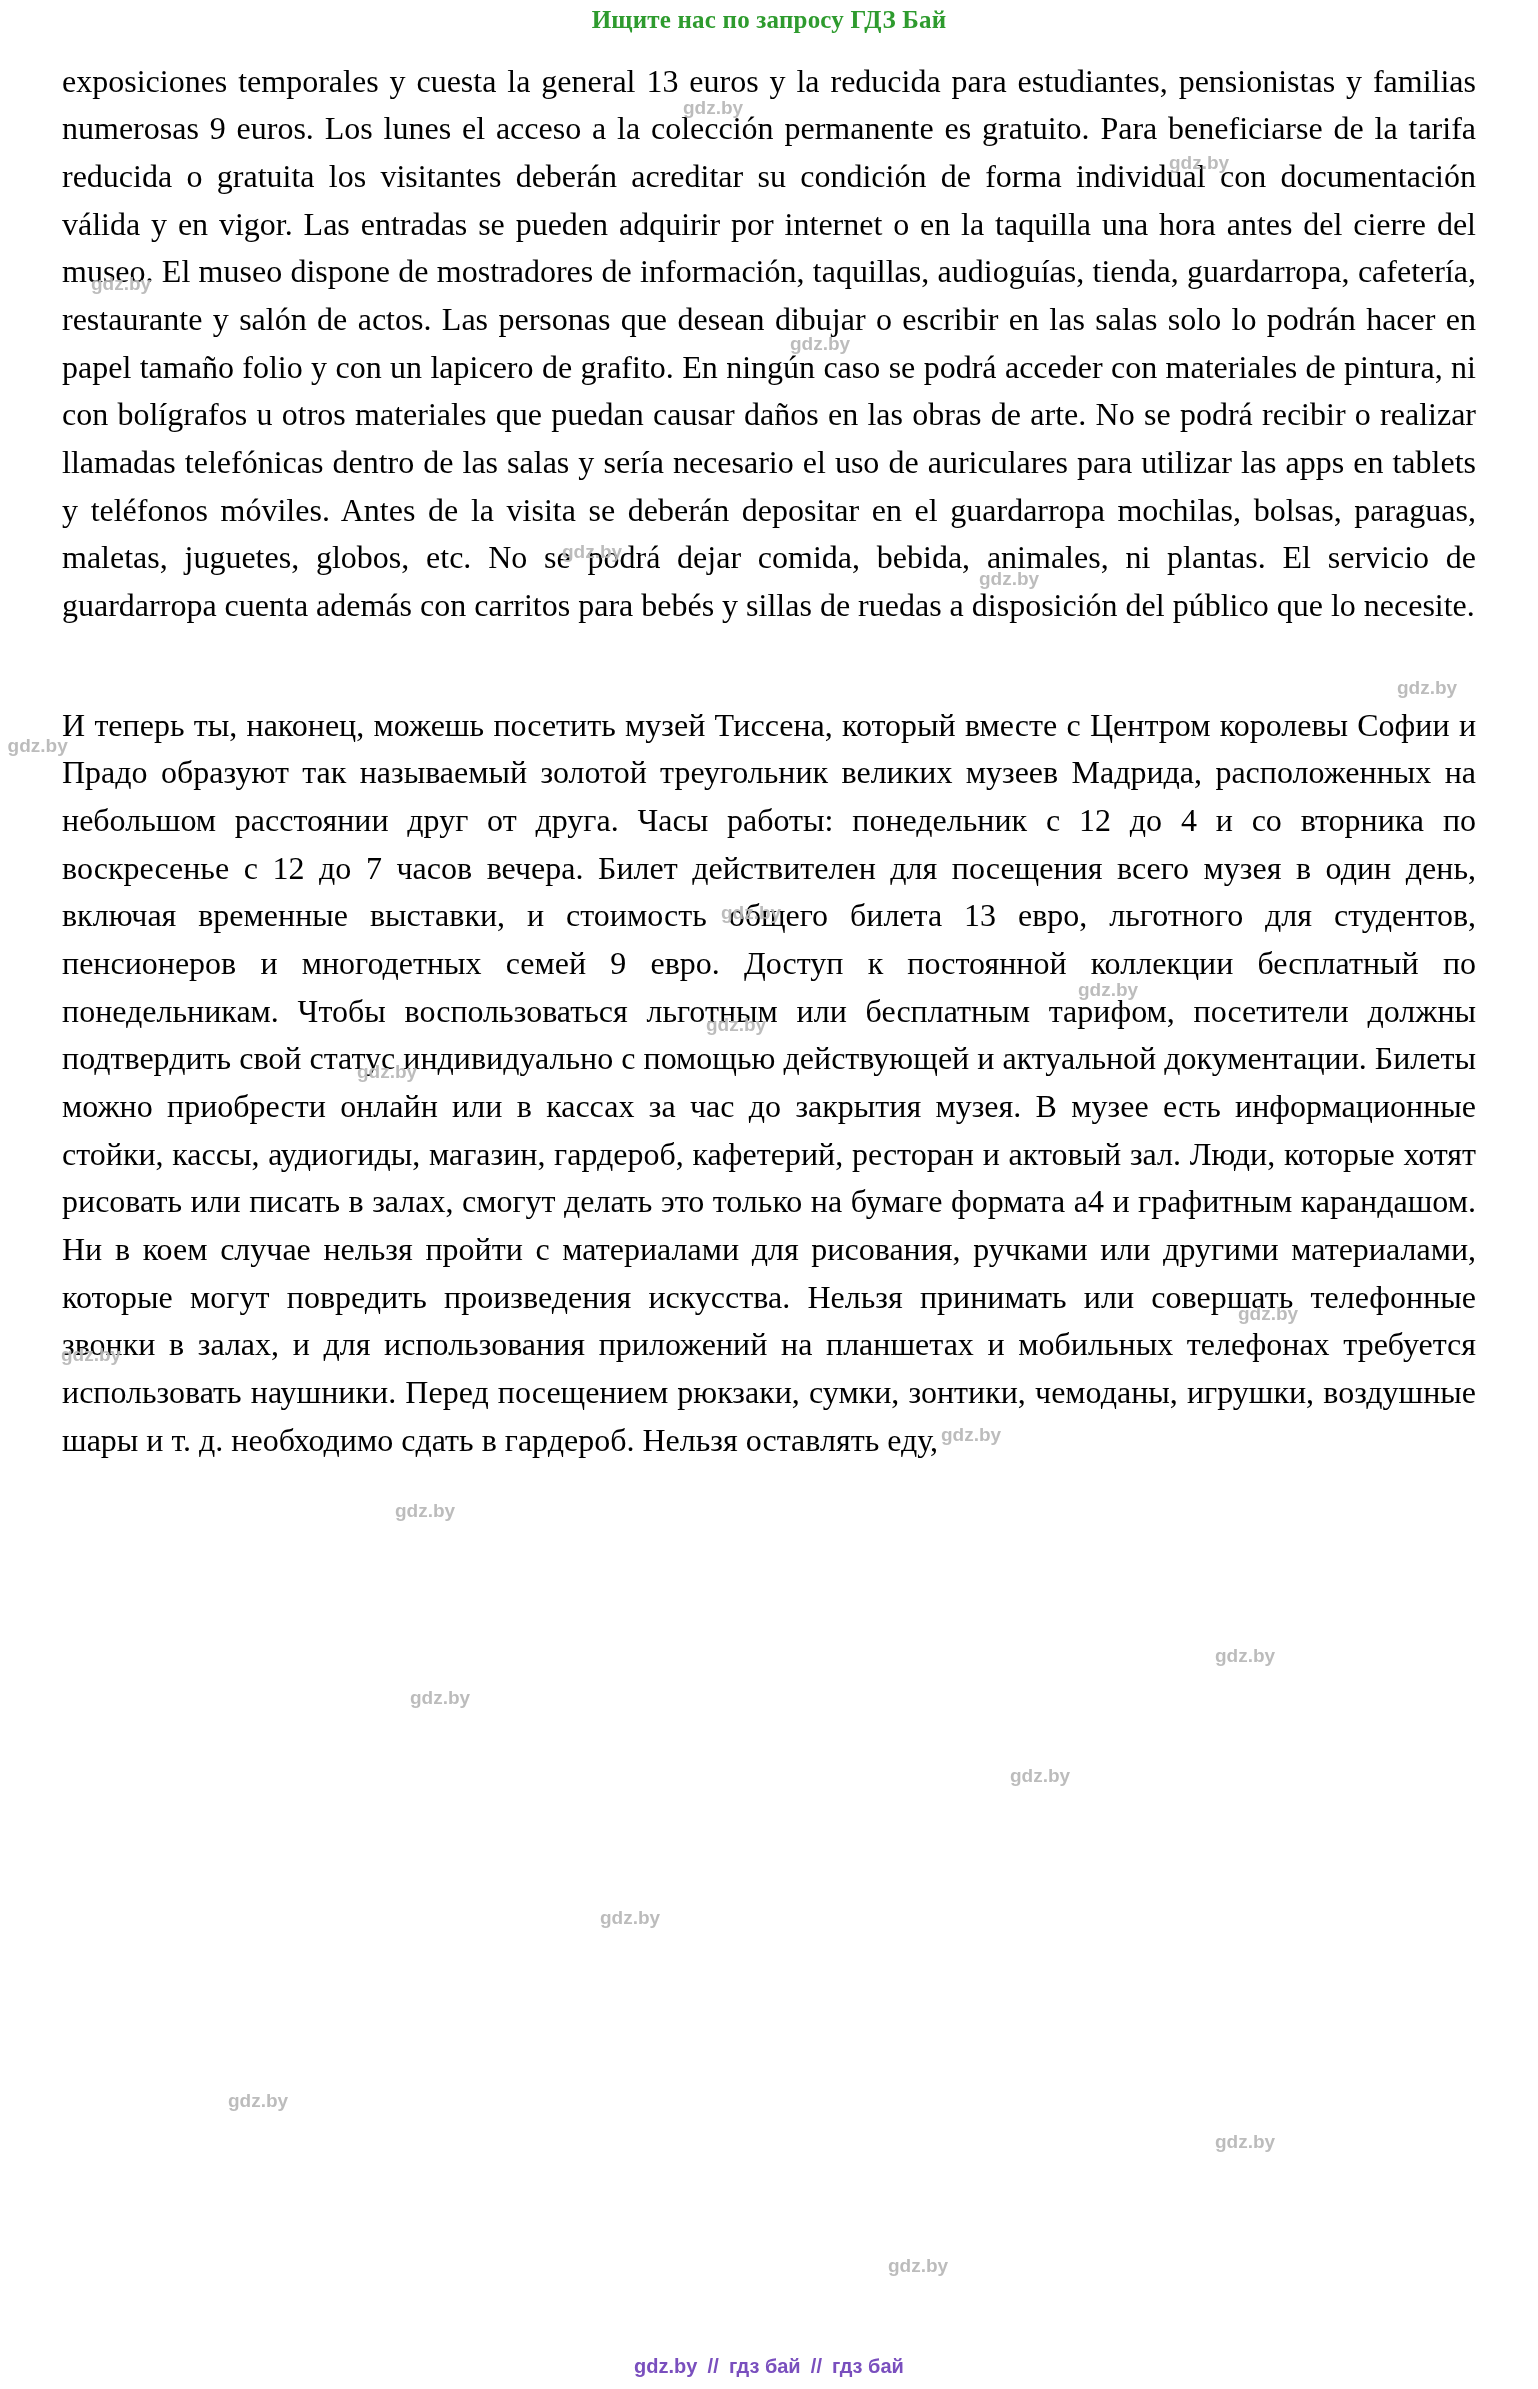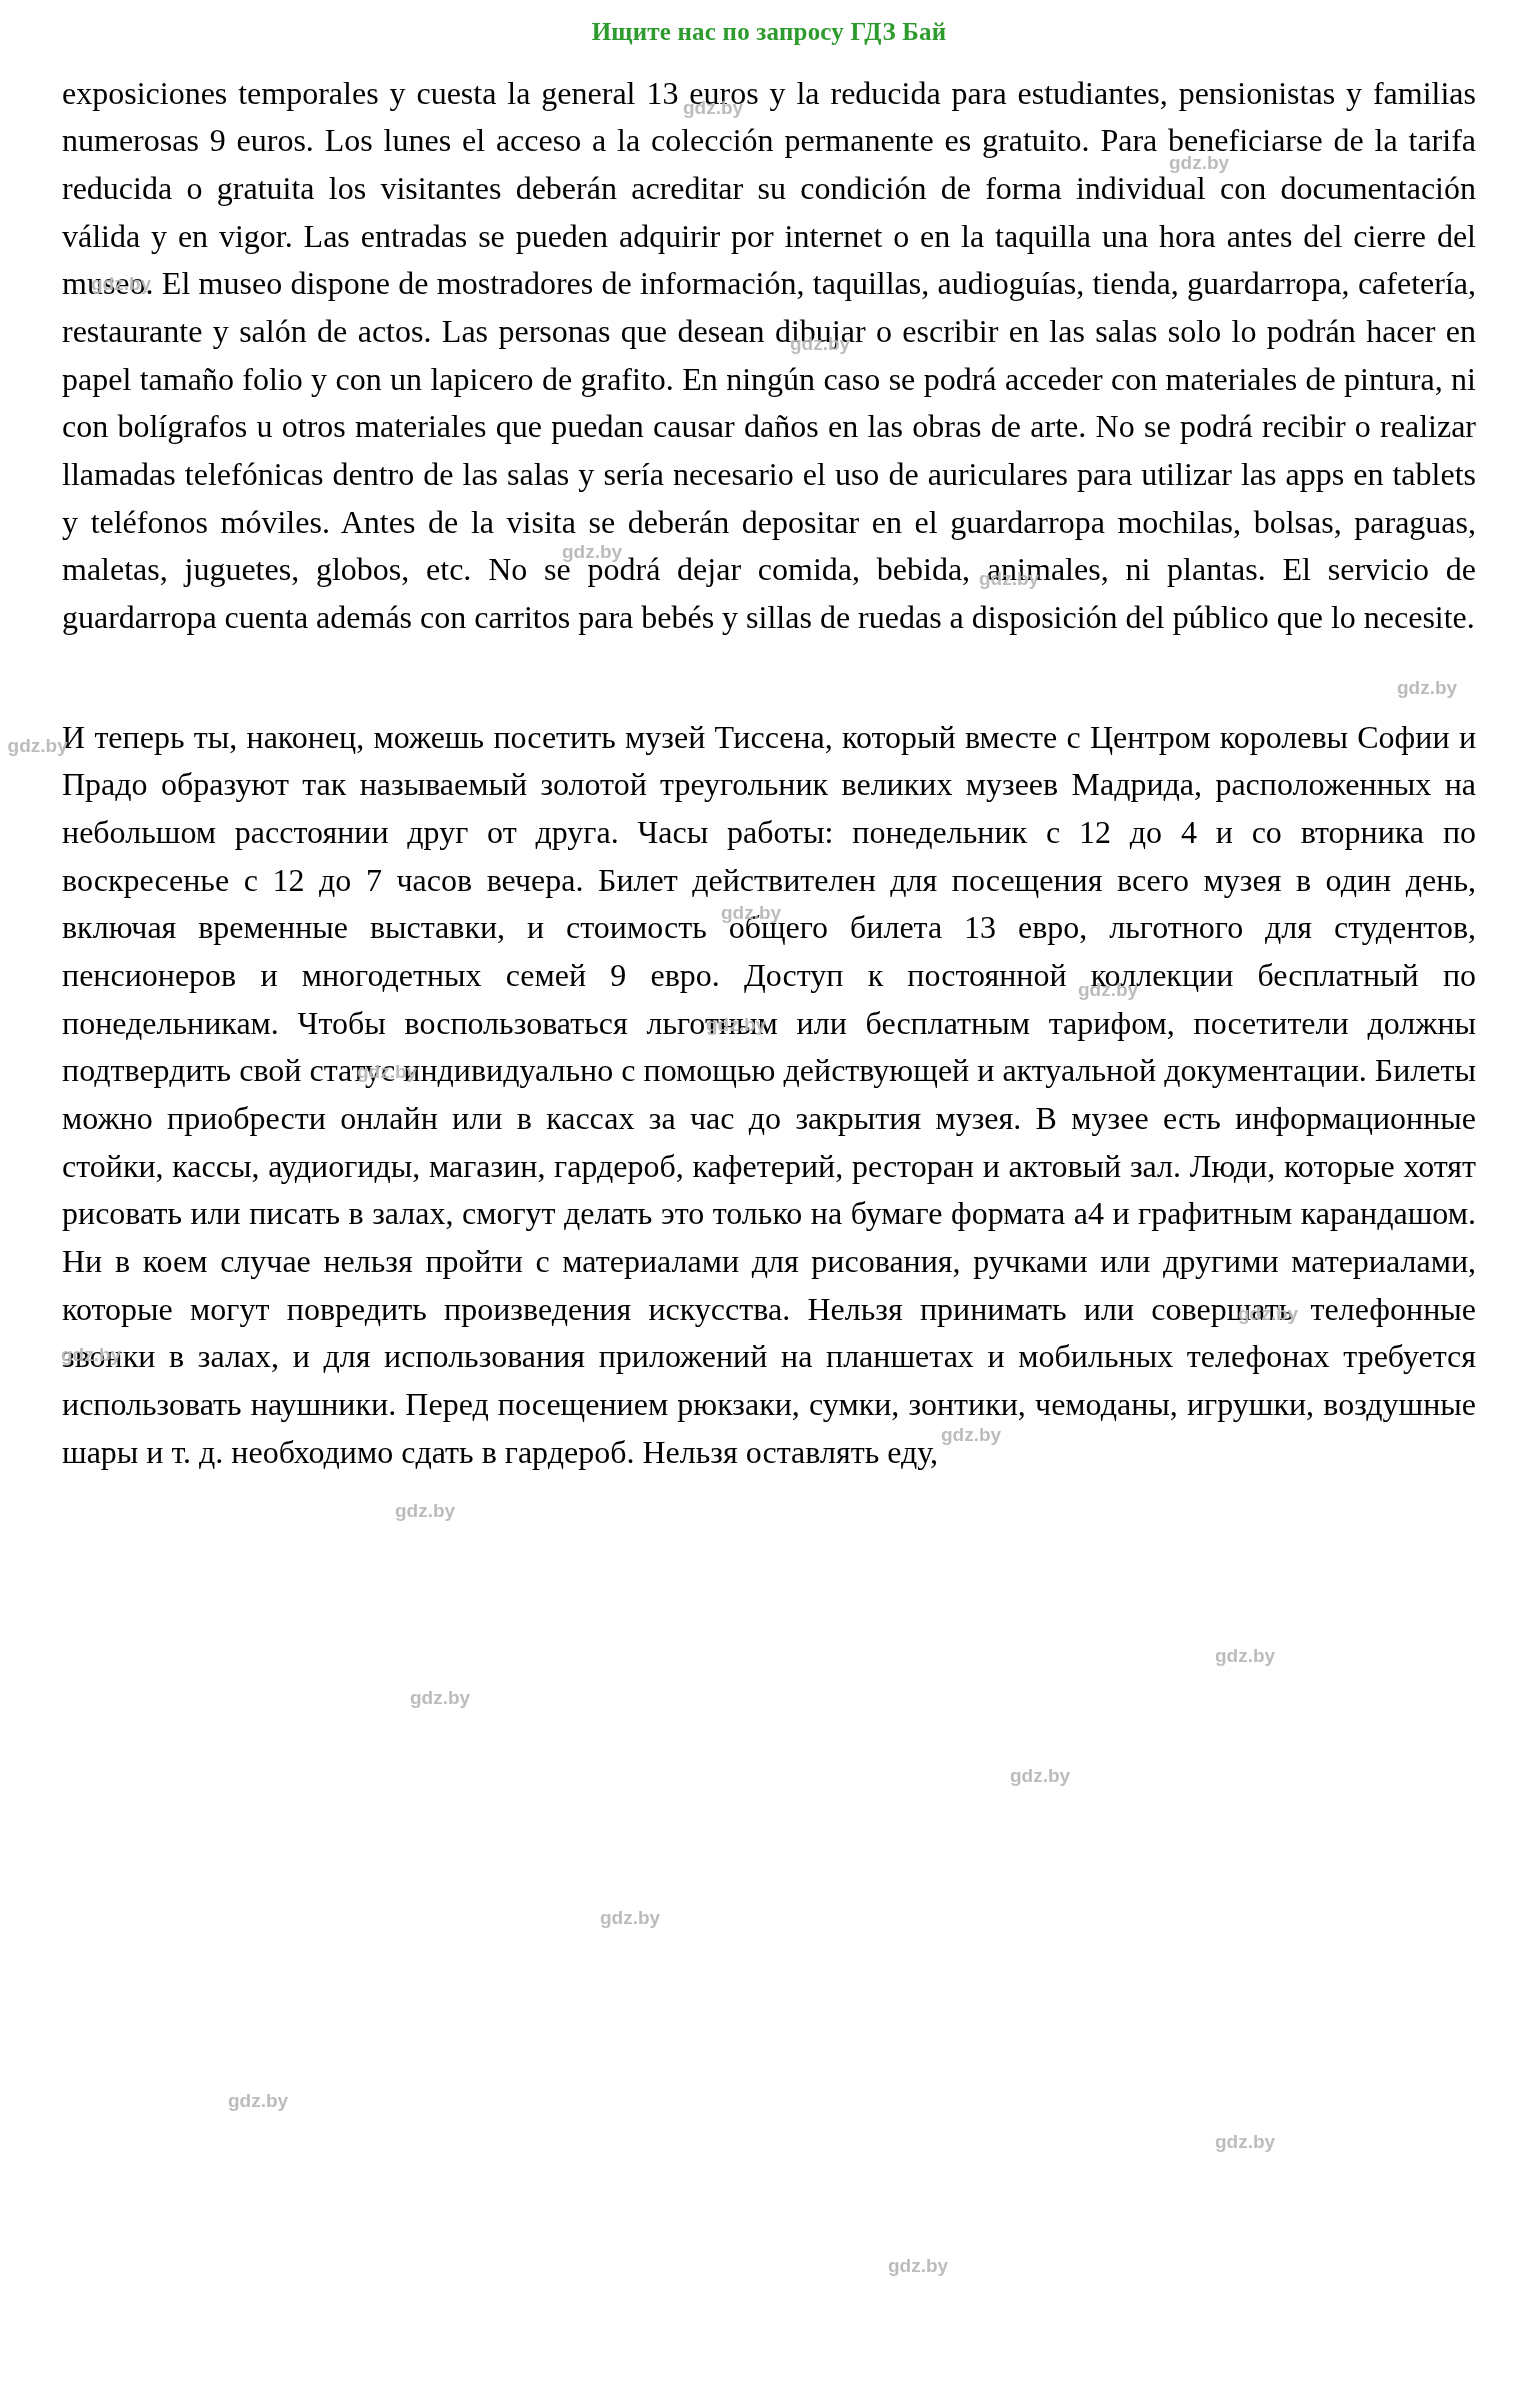--- a/index.html
+++ b/index.html
@@ -21,21 +21,21 @@
     min-height: 2389px;
     box-sizing: border-box;
     padding: 0 46px;
   }
   .top-banner {
     text-align: center;
     color: #2e9b2e;
     font-family: "Liberation Serif", serif;
     font-size: 25px;
     font-weight: 700;
-    padding-top: 18px;
+    padding-top: 6px;
     padding-bottom: 7.6px;
     letter-spacing: 0.2px;
   }
   .content {
     position: relative;
     z-index: 2;
   }
   p.para {
     margin: 16px;
     text-align: justify;
@@ -122,15 +122,22 @@
       <span class="wm" style="left: 395px; top: 1500px; color: rgb(185, 185, 185);">gdz.by</span>
       <span class="wm" style="left: 1215px; top: 1645px; color: rgb(185, 185, 185);">gdz.by</span>
       <span class="wm" style="left: 410px; top: 1687px; color: rgb(185, 185, 185);">gdz.by</span>
       <span class="wm" style="left: 1010px; top: 1765px; color: rgb(185, 185, 185);">gdz.by</span>
       <span class="wm" style="left: 600px; top: 1907px; color: rgb(185, 185, 185);">gdz.by</span>
       <span class="wm" style="left: 228px; top: 2090px; color: rgb(185, 185, 185);">gdz.by</span>
       <span class="wm" style="left: 1215px; top: 2131px; color: rgb(185, 185, 185);">gdz.by</span>
       <span class="wm" style="left: 888px; top: 2255px; color: rgb(185, 185, 185);">gdz.by</span>
     </div>
 
+  <div class="bottom-bar">
+    <span>gdz.by</span>
+    <span class="sep">//</span>
+    <span>гдз бай</span>
+    <span class="sep">//</span>
+    <span>гдз бай</span>
+  </div>
 
 </div>
 
 
 </body></html>

